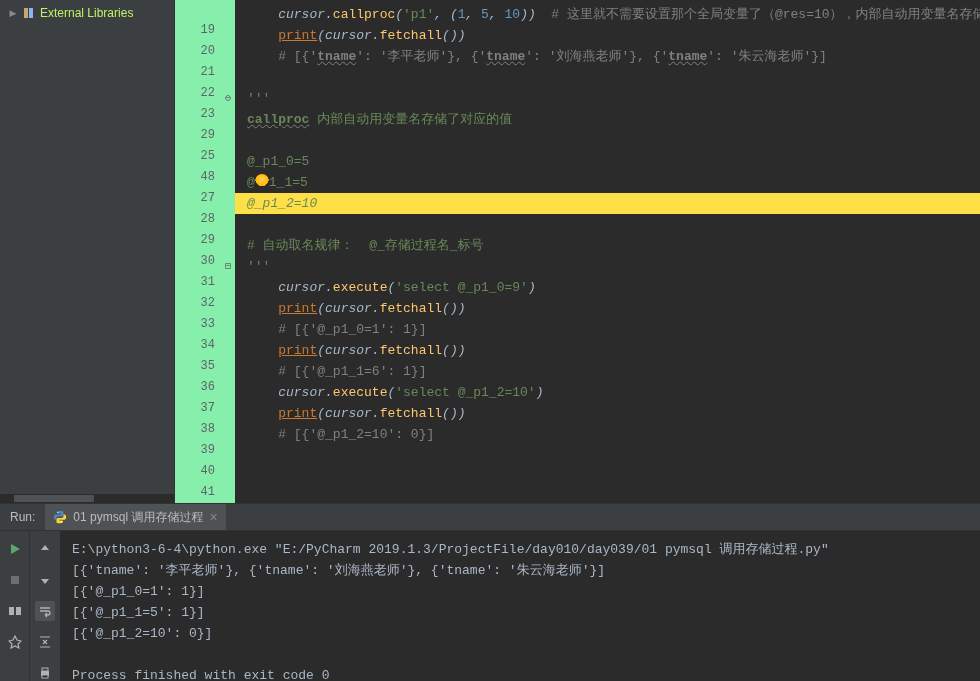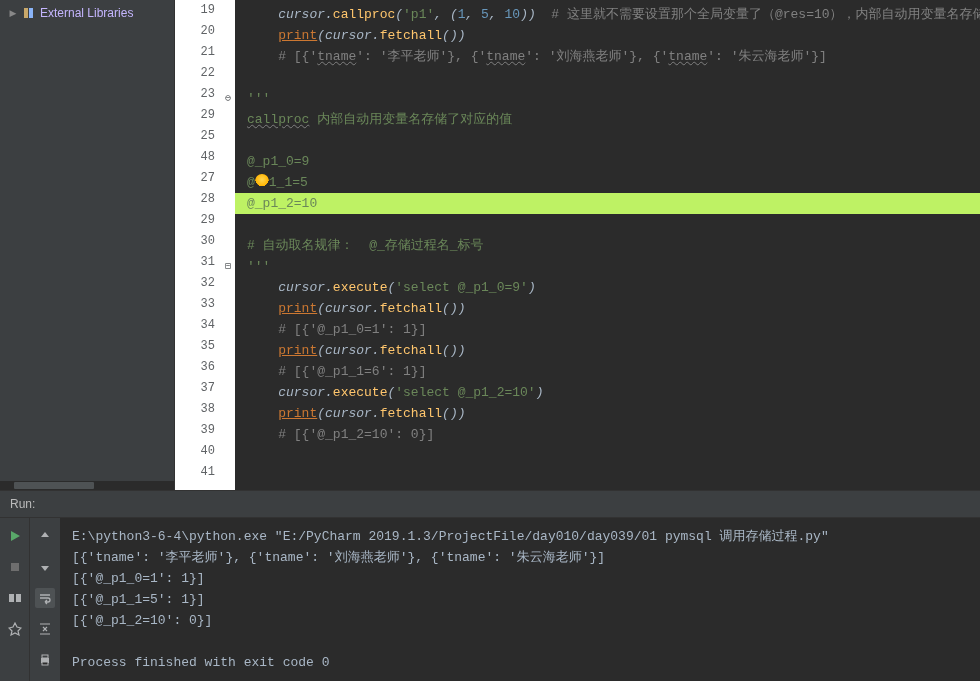--- a/index.html
+++ b/index.html
@@ -4,37 +4,37 @@
 <style>
 * { margin: 0; padding: 0; box-sizing: border-box; }
 body { background: #2b2b2b; font-family: Consolas, 'Courier New', monospace; font-size: 13px; color: #a9b7c6; overflow: hidden; width: 980px; height: 681px; }
 .container { display: flex; flex-direction: column; height: 681px; }
 .top { display: flex; height: 505px; }
 .sidebar { width: 175px; background: #3c3f41; border-right: 1px solid #323232; display: flex; flex-direction: column; }
 .tree { flex: 1; padding-top: 4px; font-family: -apple-system, 'Segoe UI', sans-serif; font-size: 12px; color: #bbbbbb; }
 .tree-item { display: flex; align-items: center; padding: 2px 0 2px 8px; gap: 4px; cursor: pointer; }
 .tree-arrow { width: 10px; height: 10px; display: inline-flex; align-items: center; justify-content: center; color: #888; font-size: 9px; }
 .tree-icon { width: 14px; height: 14px; display: inline-flex; align-items: center; justify-content: center; }
-.tree-label { color: #c4b5fd; }
+.tree-label { color: #bef264; }
 .scrollbar-container { height: 9px; background: #2b2b2b; position: relative; margin-top: auto; }
 .scrollbar-thumb { position: absolute; left: 14px; width: 80px; height: 7px; top: 1px; background: #4e5254; border-radius: 1px; }
 .editor { flex: 1; background: #2b2b2b; display: flex; overflow: hidden; }
-.gutter { background: #ffffff; width: 60px; text-align: right; padding-right: 20px; color: #606366; font-size: 12px; line-height: 21px; padding-top: 0; position: relative; }
+.gutter { background: #86efac; width: 60px; text-align: right; padding-right: 20px; color: #606366; font-size: 12px; line-height: 21px; padding-top: 20px; position: relative; }
 .gutter-line { height: 21px; }
 .fold { position: absolute; right: 4px; color: #606366; font-size: 10px; }
 .code { flex: 1; padding-top: 4px; font-size: 13px; line-height: 21px; overflow: hidden; position: relative; }
 .code-line { height: 21px; white-space: pre; padding-left: 12px; }
-.code-line.caret { background: #bef264; }
+.code-line.caret { background: #fde047; font-style: italic; }
 .kw { color: #cc7832; text-decoration: underline; }
 .fn { color: #ffc66d; }
 .str { color: #6a8759; }
 .num { color: #6897bb; }
 .com { color: #808080; }
 .txt { color: #a9b7c6; font-style: italic; }
-.under { text-decoration: underline wavy #808080; text-decoration-thickness: 1px; }
+.under { text-decoration: underline wavy #808080; text-decoration-thickness: 1px; font-weight: bold; }
 .bulb { display: inline-block; width: 14px; height: 14px; background: radial-gradient(circle at 50% 40%, #ffd54f 0%, #ffb300 60%, #2b2b2b 61%); border-radius: 50%; vertical-align: -2px; }
 .bottom { flex: 1; display: flex; flex-direction: column; border-top: 1px solid #323232; }
 .run-header { height: 27px; background: #3c3f41; display: flex; align-items: center; font-family: -apple-system, 'Segoe UI', sans-serif; font-size: 12px; border-bottom: 1px solid #323232; }
 .run-label { padding: 0 10px; color: #bbbbbb; }
 .run-tab { display: flex; align-items: center; gap: 6px; background: #4e5254; height: 100%; padding: 0 8px; color: #bbbbbb; }
 .run-tab .close { color: #888; cursor: pointer; font-size: 14px; }
 .run-body { flex: 1; display: flex; background: #2b2b2b; }
 .tool-col { width: 30px; background: #3c3f41; display: flex; flex-direction: column; align-items: center; padding-top: 8px; gap: 11px; }
 .tool-col.left { border-right: 1px solid #323232; }
 .tool-btn { width: 20px; height: 20px; display: flex; align-items: center; justify-content: center; cursor: pointer; color: #afb1b3; border-radius: 2px; }
@@ -95,41 +95,51 @@
           <div class="gutter-line">41</div>
         </div>
       <div class="code" id="code">
           <div class="code-line">    <span class="txt">cursor.</span><span class="fn">callproc</span><span class="txt">(</span><span class="str">'p1'</span><span class="txt">, (</span><span class="num">1</span><span class="txt">, </span><span class="num">5</span><span class="txt">, </span><span class="num">10</span><span class="txt">))  </span><span class="com"># 这里就不需要设置那个全局变量了（@res=10），内部自动用变量名存储了对应的值</span></div>
           <div class="code-line">    <span class="kw">print</span><span class="txt">(cursor.</span><span class="fn">fetchall</span><span class="txt">())</span></div>
           <div class="code-line">    <span class="com"># [{'</span><span class="com under">tname</span><span class="com">': '李平老师'}, {'</span><span class="com under">tname</span><span class="com">': '刘海燕老师'}, {'</span><span class="com under">tname</span><span class="com">': '朱云海老师'}]</span></div>
           <div class="code-line">    </div>
           <div class="code-line"><span class="str">'''</span></div>
           <div class="code-line"><span class="str under">callproc</span><span class="str"> 内部自动用变量名存储了对应的值</span></div>
           <div class="code-line"></div>
-          <div class="code-line"><span class="str">@_p1_0=9</span></div>
+          <div class="code-line"><span class="str">@_p1_0=5</span></div>
           <div class="code-line"><span class="str">@</span><span class="bulb"></span><span class="str">1_1=5</span></div>
           <div class="code-line caret"><span class="str">@_p1_2=10</span></div>
           <div class="code-line"></div>
           <div class="code-line"><span class="str"># 自动取名规律：  @_存储过程名_标号</span></div>
           <div class="code-line"><span class="str">'''</span></div>
           <div class="code-line">    <span class="txt">cursor.</span><span class="fn">execute</span><span class="txt">(</span><span class="str">'select @_p1_0=9'</span><span class="txt">)</span></div>
           <div class="code-line">    <span class="kw">print</span><span class="txt">(cursor.</span><span class="fn">fetchall</span><span class="txt">())</span></div>
           <div class="code-line">    <span class="com"># [{'@_p1_0=1': 1}]</span></div>
           <div class="code-line">    <span class="kw">print</span><span class="txt">(cursor.</span><span class="fn">fetchall</span><span class="txt">())</span></div>
           <div class="code-line">    <span class="com"># [{'@_p1_1=6': 1}]</span></div>
           <div class="code-line">    <span class="txt">cursor.</span><span class="fn">execute</span><span class="txt">(</span><span class="str">'select @_p1_2=10'</span><span class="txt">)</span></div>
           <div class="code-line">    <span class="kw">print</span><span class="txt">(cursor.</span><span class="fn">fetchall</span><span class="txt">())</span></div>
           <div class="code-line">    <span class="com"># [{'@_p1_2=10': 0}]</span></div>
           <div class="code-line">    </div>
         </div>
     </div>
   </div>
   <div class="bottom">
     <div class="run-header">
       <span class="run-label">Run:</span>
+      <div class="run-tab">
+        <svg class="py-icon" viewBox="0 0 16 16">
+            <path fill="#4B8BBE" d="M7 1c-2 0-2 1-2 2v1h4v1H3c-1 0-2 1-2 3s1 3 2 3h1V9c0-1 1-2 2-2h4c1 0 2-1 2-2V3c0-1 0-2-2-2H7z"></path>
+            <circle cx="5.5" cy="2.8" r=".7" fill="#fff"></circle>
+            <path fill="#FFD43B" d="M9 15c2 0 2-1 2-2v-1H7v-1h6c1 0 2-1 2-3s-1-3-2-3h-1v2c0 1-1 2-2 2H6c-1 0-2 1-2 2v2c0 1 0 2 2 2h3z"></path>
+            <circle cx="10.5" cy="13.2" r=".7" fill="#fff"></circle>
+          </svg>
+        <span>01 pymsql 调用存储过程</span>
+        <span class="close">×</span>
+      </div>
     </div>
     <div class="run-body">
       <div class="tool-col left">
         <div class="tool-btn">
             <svg viewBox="0 0 14 14">
               <path d="M3 2l9 5-9 5z" fill="#59a869"></path>
             </svg>
           </div>
         <div class="tool-btn">
             <svg viewBox="0 0 14 14">

